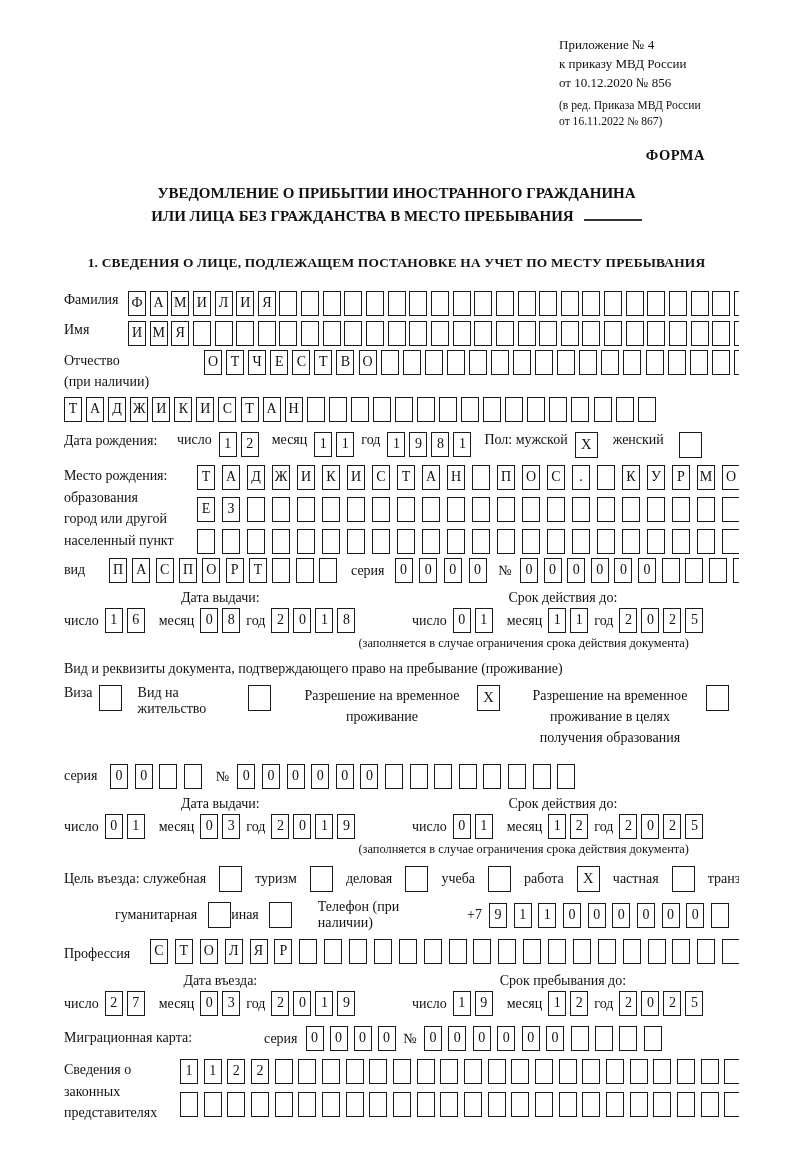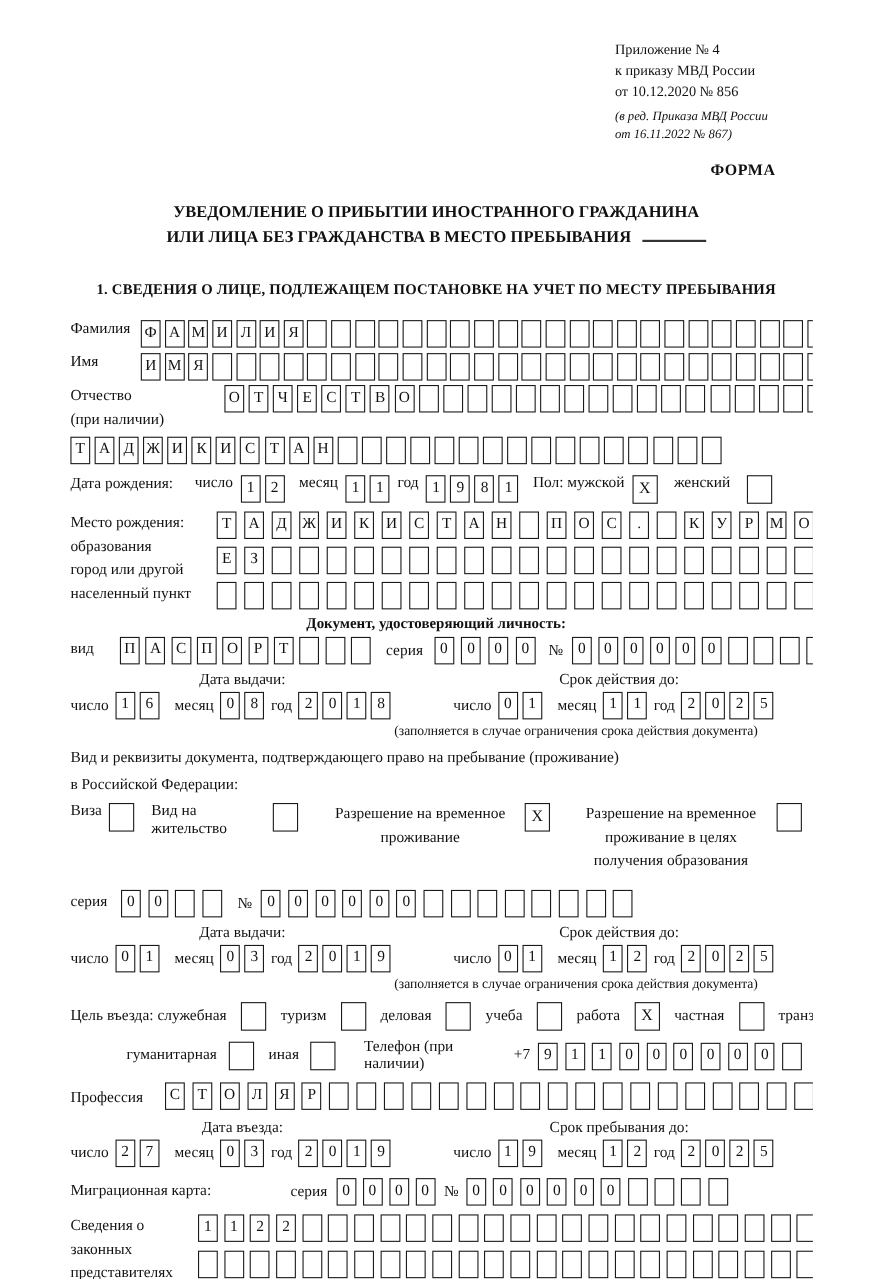--- a/index.html
+++ b/index.html
@@ -8,21 +8,21 @@
     width:739px;height:1163px;
     box-sizing:border-box;
     padding:36px 10px 0 64px;
     background:#fff;
     color:#111;
     font-family:"Liberation Serif","DejaVu Serif",serif;
     font-size:14px;
     overflow:hidden;
   }
   .annex{margin-left:auto;width:170px;line-height:1.45;font-size:13px;}
-  .annex .small{font-size:11.6px;font-style:italic;}
+  .annex .small{font-size:11.6px;}
   .annex .gap{margin-top:5px;}
   .forma{text-align:right;font-weight:bold;font-size:14.5px;margin-top:16px;padding-right:24px;letter-spacing:.5px;}
   .title{text-align:center;font-weight:bold;font-size:15px;line-height:1.55;margin-top:18px;}
   .blankline{display:inline-block;width:58px;border-bottom:2px solid #333;height:12px;margin-left:10px;}
   .sect{font-weight:bold;font-size:13.4px;text-align:center;margin-top:26px;letter-spacing:.2px;}
   .frow{display:flex;align-items:flex-start;}
   .lbl{flex:none;line-height:1.35;}
   .boxrow{display:flex;justify-content:space-between;flex:none;}
   .boxrow.g{justify-content:flex-start;gap:4px;}
   .cbox{
@@ -314,21 +314,20 @@
           <span class="cbox"></span>
           <span class="cbox"></span>
           <span class="cbox"></span>
           <span class="cbox"></span>
           <span class="cbox"></span>
           <span class="cbox"></span>
         </div>
     </div>
   </div>
 
-  <div class="center-b" style="margin-top:5px">Документ, удостоверяющий личность:</div>
 
   <div class="frow" style="margin-top:4px;align-items:center">
     <span class="lbl" style="width:45px">вид</span>
     <div class="boxrow" style="width:228px">
         <span class="cbox">П</span>
         <span class="cbox">А</span>
         <span class="cbox">С</span>
         <span class="cbox">П</span>
         <span class="cbox">О</span>
         <span class="cbox">Р</span>
@@ -401,21 +400,20 @@
           <span class="cbox">2</span>
           <span class="cbox">0</span>
           <span class="cbox">2</span>
           <span class="cbox">5</span>
         </div>
     </div>
   </div>
   <div class="note" style="text-align:right;padding-right:40px;margin-top:3px">(заполняется в случае ограничения срока действия документа)</div>
 
   <div style="margin-top:10px">Вид и реквизиты документа, подтверждающего право на пребывание (проживание)</div>
-  <div style="margin-top:8px">в Российской Федерации:</div>
 
   <div class="frow" style="margin-top:8px">
     <div class="cgrp">
       <span>Виза</span>
       <span class="chk"></span>
     </div>
     <div class="cgrp" style="margin-left:16px">
       <span>Вид на жительство</span>
       <span class="chk"></span>
     </div>
@@ -522,21 +520,21 @@
     <span class="chk">X</span>
     <span>частная</span>
     <span class="chk"></span>
     <span>транзит</span>
     <span class="chk"></span>
   </div>
 
   <div class="frow" style="margin-top:7px;align-items:center">
     <span style="margin-left:51px">гуманитарная</span>
     <span class="chk" style="margin-left:11px"></span>
-    <span style="margin-left:13px">иная</span>
+    <span style="">иная</span>
     <span class="chk" style="margin-left:10px"></span>
     <span style="margin-left:26px">Телефон (при наличии)</span>
     <span style="margin-left:38px">+7</span>
     <div class="boxrow" style="width:240px;margin-left:7px">
         <span class="cbox">9</span>
         <span class="cbox">1</span>
         <span class="cbox">1</span>
         <span class="cbox">0</span>
         <span class="cbox">0</span>
         <span class="cbox">0</span>

